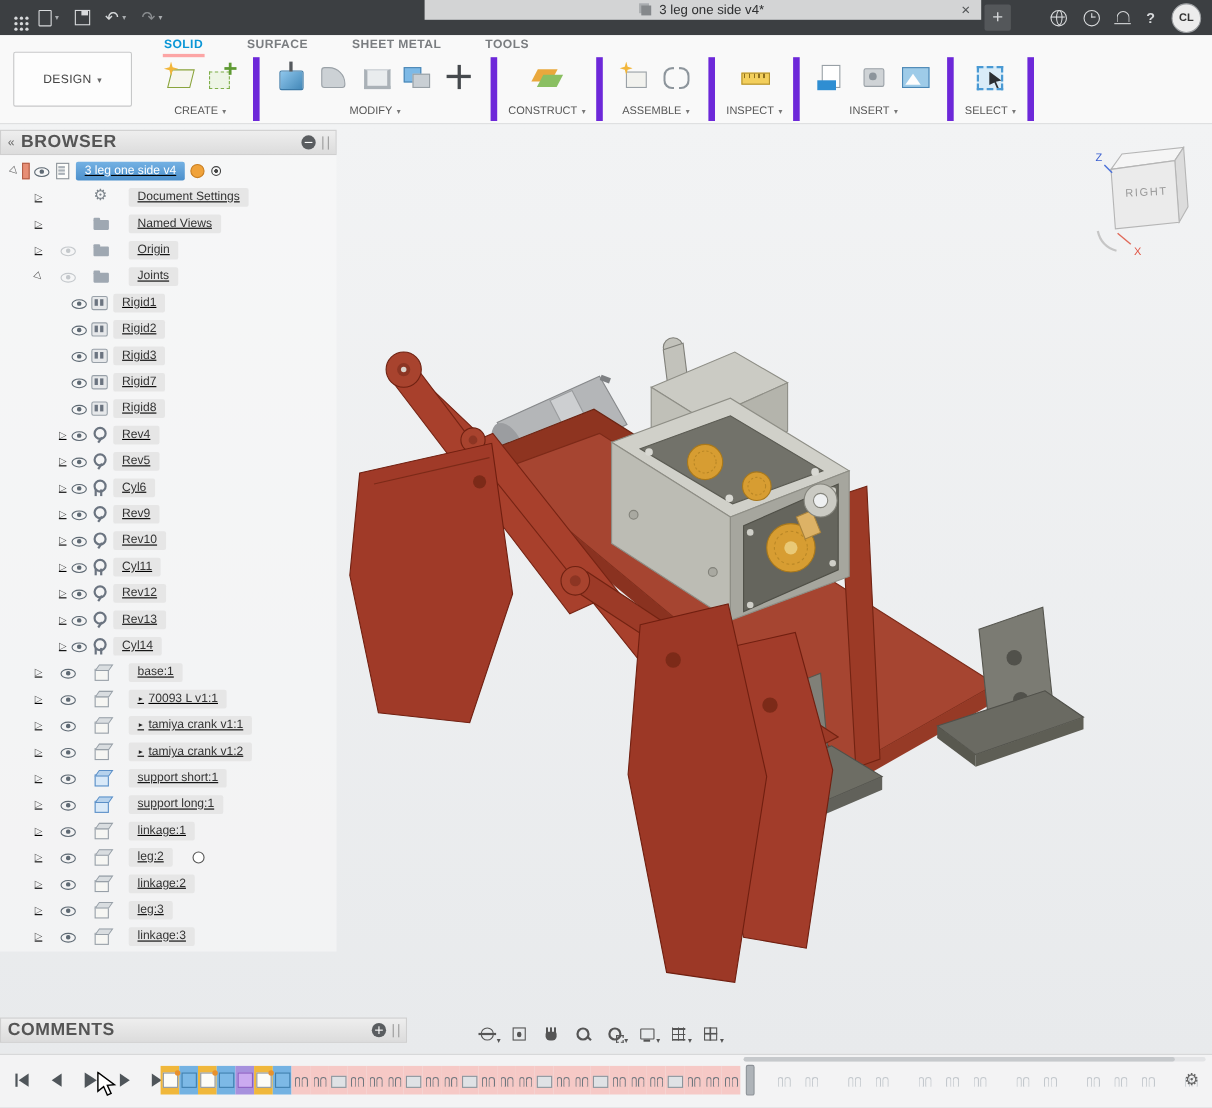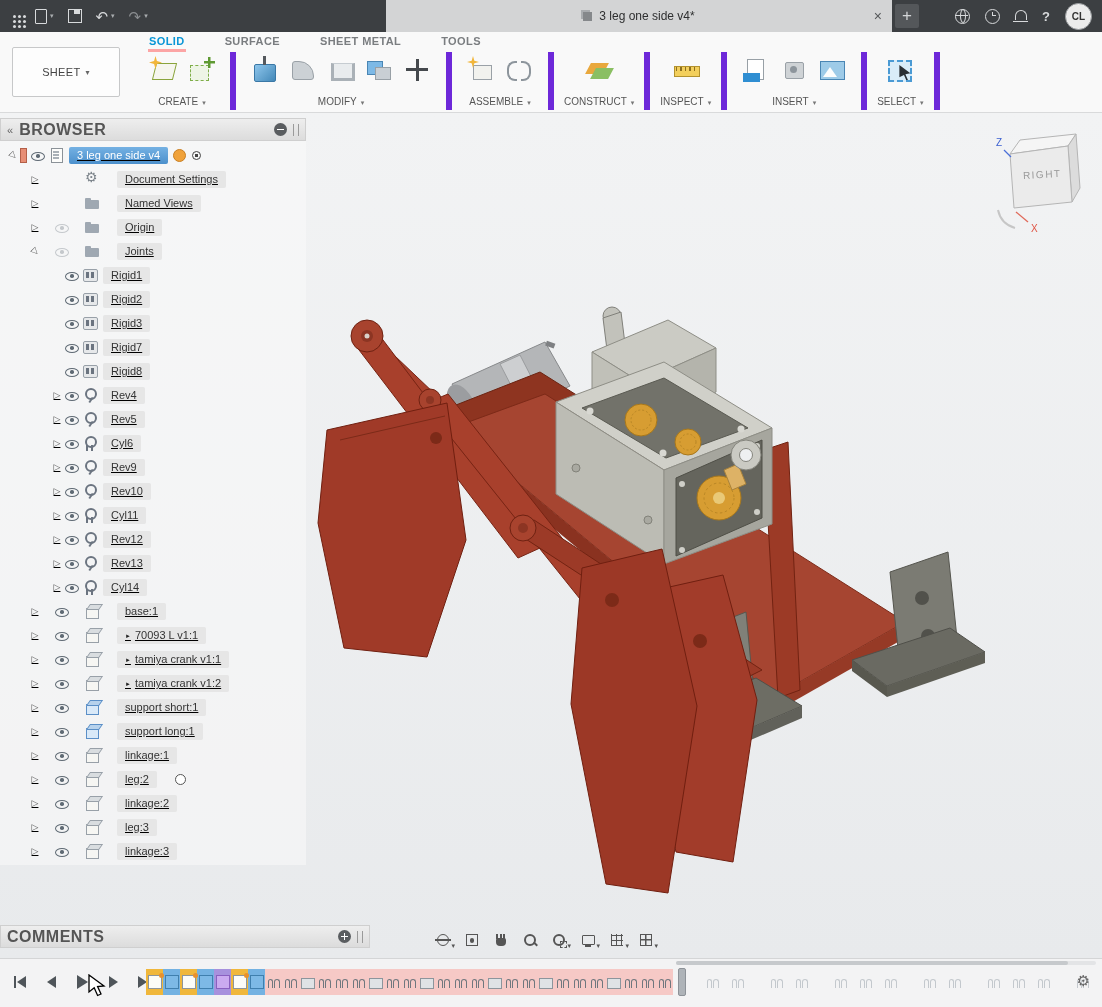--- a/index.html
+++ b/index.html
@@ -10,21 +10,21 @@
   .tb-left{position:absolute;left:8px;top:0;height:32px;display:flex;align-items:center;gap:14px;}
   .tbi{position:relative;display:flex;align-items:center;color:#d8dadc;cursor:pointer;}
   .caret-after::after{content:"▾";font-size:7px;color:#a9acaf;margin-left:3px;}
   .grid9{width:3px;height:3px;margin:5px;background:#d8dadc;border-radius:50%;
     box-shadow:5px 0 #d8dadc,10px 0 #d8dadc,0 5px #d8dadc,5px 5px #d8dadc,10px 5px #d8dadc,0 10px #d8dadc,5px 10px #d8dadc,10px 10px #d8dadc;}
   .filei{width:10px;height:13px;border:1.4px solid #d8dadc;border-radius:1px;}
   .savei{width:12px;height:12px;border:1.4px solid #d8dadc;position:relative;}
   .savei::before{content:'';position:absolute;right:1px;top:0;width:6px;height:4px;background:#d8dadc;}
   .uglyph{font-size:15px;line-height:15px;color:#d8dadc;}
   .uglyph.dim{color:#8a8d90;}
-  .doc-tab{position:absolute;left:386px;top:0;width:506px;height:32px;background:#d3d4d5;display:flex;align-items:center;justify-content:center;}
+  .doc-tab{position:absolute;left:386px;top:0;width:506px;height:18px;background:#d3d4d5;display:flex;align-items:center;justify-content:center;}
   .cube-glyph{width:9px;height:9px;background:#85888b;margin-right:7px;box-shadow:-2px -2px 0 #a9acaf;}
   .doc-title{font-size:12px;color:#2e2f30;}
   .tab-close{position:absolute;right:10px;font-size:14px;color:#55585a;cursor:pointer;}
   .new-tab{position:absolute;left:895px;top:4px;width:24px;height:24px;background:#54575a;border-radius:2px;color:#d4d6d8;font-size:17px;line-height:23px;text-align:center;cursor:pointer;}
   .tb-right{position:absolute;right:10px;top:0;height:32px;display:flex;align-items:center;gap:15px;}
   .globei{width:13px;height:13px;border:1.3px solid #d8dadc;border-radius:50%;position:relative;}
   .globei::before{content:'';position:absolute;left:-1px;top:5px;width:13px;height:1.3px;background:#d8dadc;}
   .globei::after{content:'';position:absolute;left:3.5px;top:-1px;width:4px;height:12px;border:1.3px solid #d8dadc;border-radius:50%;}
   .clocki{width:13px;height:13px;border:1.3px solid #d8dadc;border-radius:50%;position:relative;}
   .clocki::before{content:'';position:absolute;left:5.5px;top:2px;width:1.4px;height:4.5px;background:#d8dadc;}
@@ -227,21 +227,21 @@
         </span>
       <span class="tbi" data-name="notifications-button">
           <span class="belli" data-name="bell-icon"></span>
         </span>
       <span class="tbi helpq" data-name="help-button">?</span>
       <span class="avatar" data-name="user-avatar">CL</span>
     </div>
   </div>
 
   <div id="toolbar" data-name="ribbon-toolbar">
-    <div id="workspace-btn" data-name="workspace-selector-button">SHEET</div>
+    <div id="workspace-btn" data-name="workspace-selector-button">DESIGN</div>
     <div id="ribbon-tabs" data-name="ribbon-tabs">
         <span class="rtab active" data-name="ribbon-tab">SOLID</span>
         <span class="rtab" data-name="ribbon-tab">SURFACE</span>
         <span class="rtab" data-name="ribbon-tab">SHEET METAL</span>
         <span class="rtab" data-name="ribbon-tab">TOOLS</span>
       </div>
     <div id="ribbon-groups" data-name="ribbon-groups">
       <div class="rgroup" data-name="ribbon-group-create">
         <div class="ricons">
             <span class="ricon" data-name="create-sketch-icon"></span>
@@ -252,32 +252,32 @@
       <div class="rgroup" data-name="ribbon-group-modify">
         <div class="ricons">
             <span class="ricon" data-name="press-pull-icon"></span>
             <span class="ricon" data-name="fillet-icon"></span>
             <span class="ricon" data-name="shell-icon"></span>
             <span class="ricon" data-name="combine-icon"></span>
             <span class="ricon" data-name="move-icon"></span>
           </div>
         <div class="glabel" data-name="modify-menu-label">MODIFY</div>
       </div>
+      <div class="rgroup" data-name="ribbon-group-construct">
+        <div class="ricons">
+            <span class="ricon" data-name="construction-plane-icon"></span>
+          </div>
+        <div class="glabel" data-name="construct-menu-label">CONSTRUCT</div>
+      </div>
       <div class="rgroup" data-name="ribbon-group-assemble">
         <div class="ricons">
             <span class="ricon" data-name="new-component-icon"></span>
             <span class="ricon" data-name="joint-icon"></span>
           </div>
         <div class="glabel" data-name="assemble-menu-label">ASSEMBLE</div>
-      </div>
-      <div class="rgroup" data-name="ribbon-group-construct">
-        <div class="ricons">
-            <span class="ricon" data-name="construction-plane-icon"></span>
-          </div>
-        <div class="glabel" data-name="construct-menu-label">CONSTRUCT</div>
       </div>
       <div class="rgroup" data-name="ribbon-group-inspect">
         <div class="ricons">
             <span class="ricon" data-name="measure-icon"></span>
           </div>
         <div class="glabel" data-name="inspect-menu-label">INSPECT</div>
       </div>
       <div class="rgroup" data-name="ribbon-group-insert">
         <div class="ricons">
             <span class="ricon" data-name="insert-svg-icon"></span>

